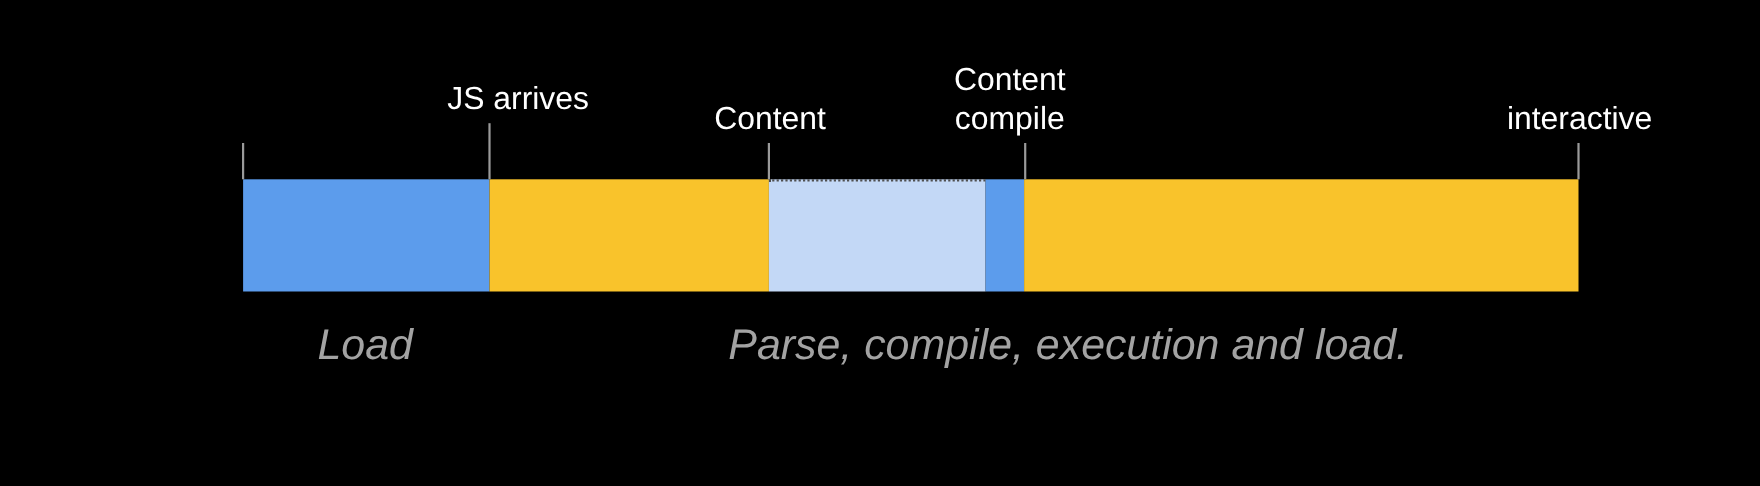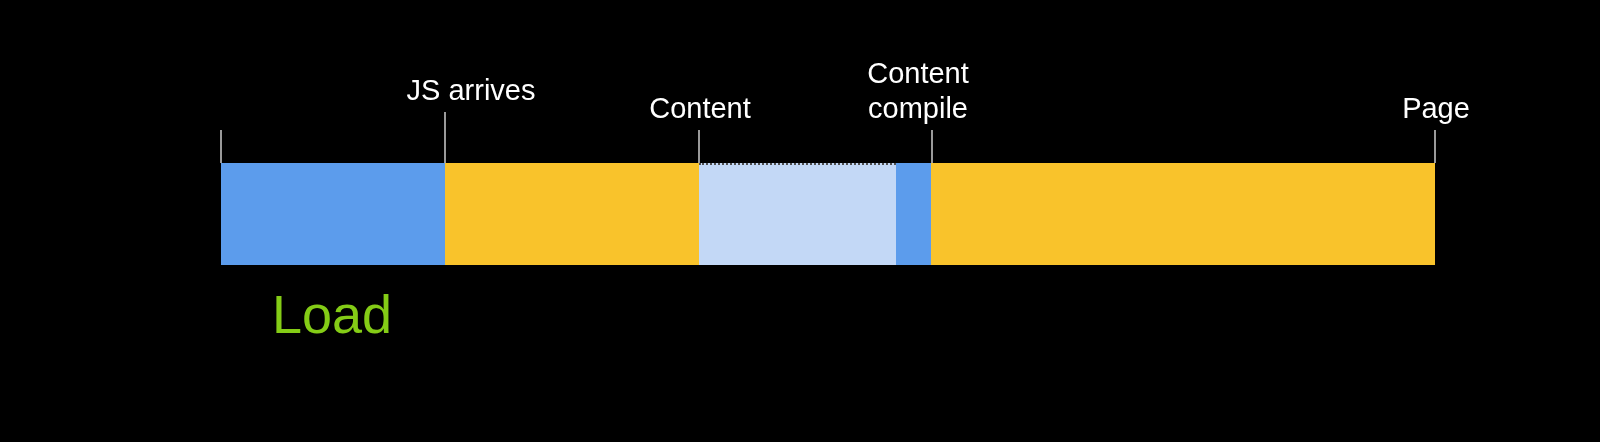--- a/index.html
+++ b/index.html
@@ -42,49 +42,51 @@
     text-align: center;
     white-space: nowrap;
   }
   .marker-label .line {
     display: block;
   }
   .caption {
     position: absolute;
     top: 291px;
     transform: translateX(-50%);
-    color: #84cc16;
-    font-size: 54px;
+    color: #a3a3a3;
+    font-size: 39px;
     line-height: 46px;
     white-space: nowrap;
+    font-style: italic;
   }
 </style>
 </head>
 <body>
 
 <div class="stage">
   <div class="bar" style="left: 221px; top: 163px; width: 1214px; height: 102px;">
       <div class="segment" style="width: 224px; background: rgb(92, 156, 236);"></div>
       <div class="segment" style="width: 254px; background: rgb(249, 195, 43);"></div>
       <div class="segment dotted-top" style="width: 197px; background: rgb(195, 216, 246);"></div>
       <div class="segment" style="width: 35px; background: rgb(92, 156, 236);"></div>
       <div class="segment" style="width: 504px; background: rgb(249, 195, 43);"></div>
     </div>
   <div class="caption" style="left: 332px;">Load</div>
+  <div class="caption" style="left: 971px;">Parse, compile, execution and load.</div>
 <div class="tick" style="left: 220px; top: 130px; height: 33px;"></div>
     <div class="tick" style="left: 444px; top: 112px; height: 51px;"></div>
     <div class="marker-label" style="left: 427px; bottom: 334px; margin-left: 44px;">
       <span class="line">JS arrives</span>
     </div>
     <div class="tick" style="left: 698px; top: 130px; height: 33px;"></div>
     <div class="marker-label" style="left: 700px; bottom: 316px;">
       <span class="line">Content</span>
     </div>
     <div class="tick" style="left: 931px; top: 130px; height: 33px;"></div>
     <div class="marker-label" style="left: 918px; bottom: 316px;">
       <span class="line">Content</span>
       <span class="line">compile</span>
     </div>
     <div class="tick" style="left: 1434px; top: 130px; height: 33px;"></div>
     <div class="marker-label" style="left: 1436px; bottom: 316px;">
-      <span class="line">Page</span>
+      <span class="line">interactive</span>
     </div>
   </div>
 
 </body></html>

